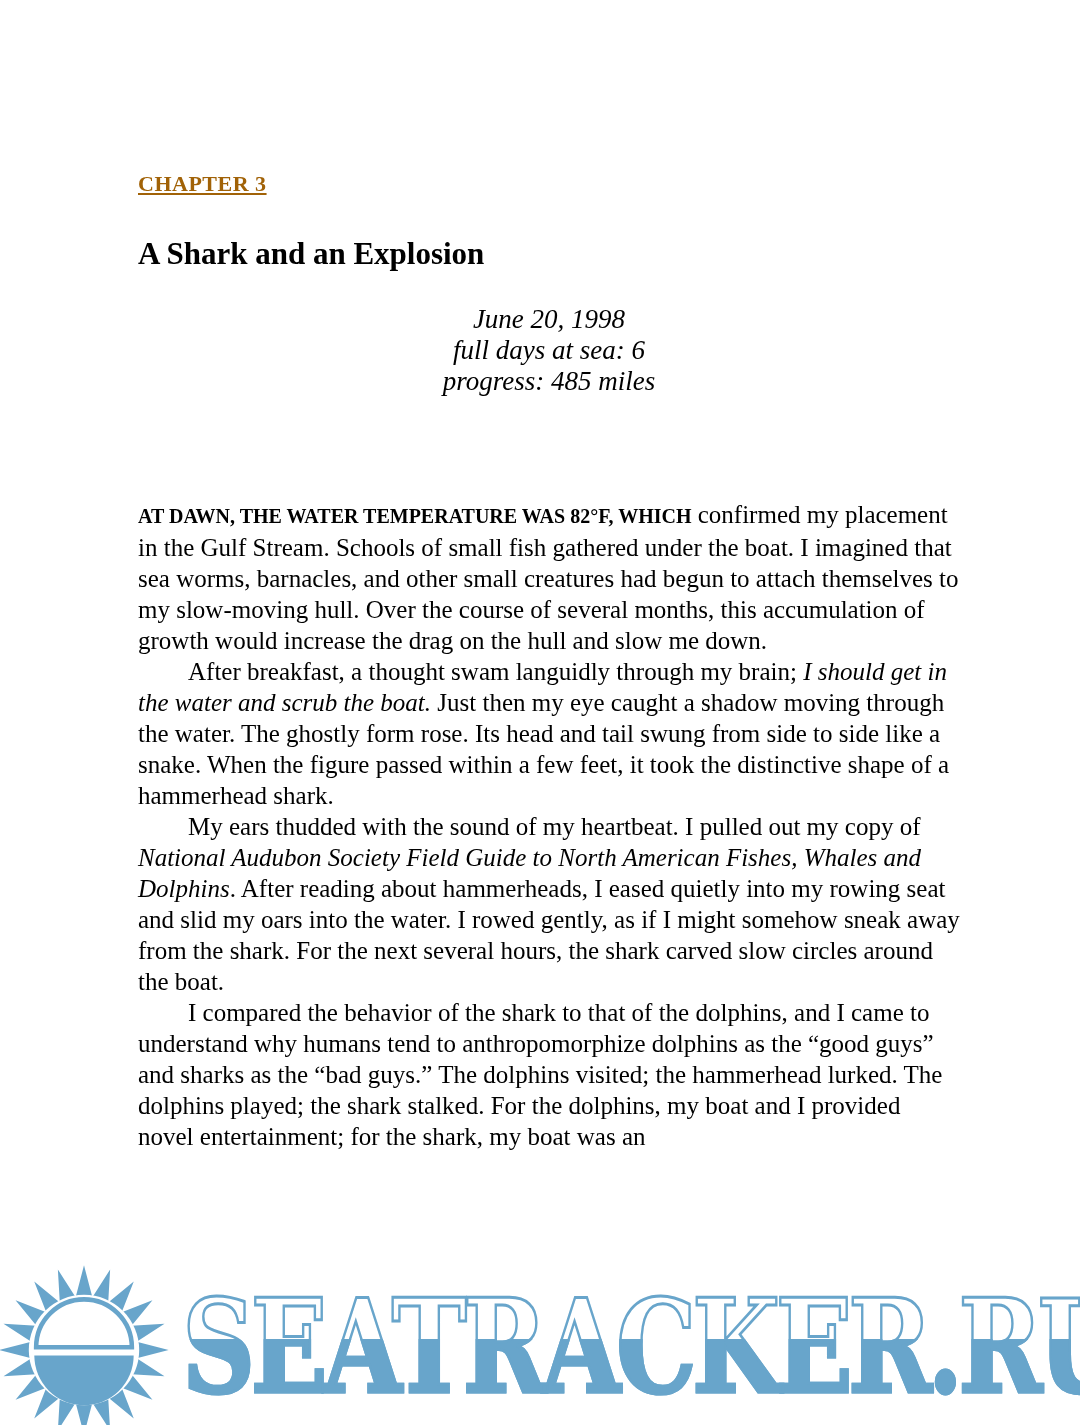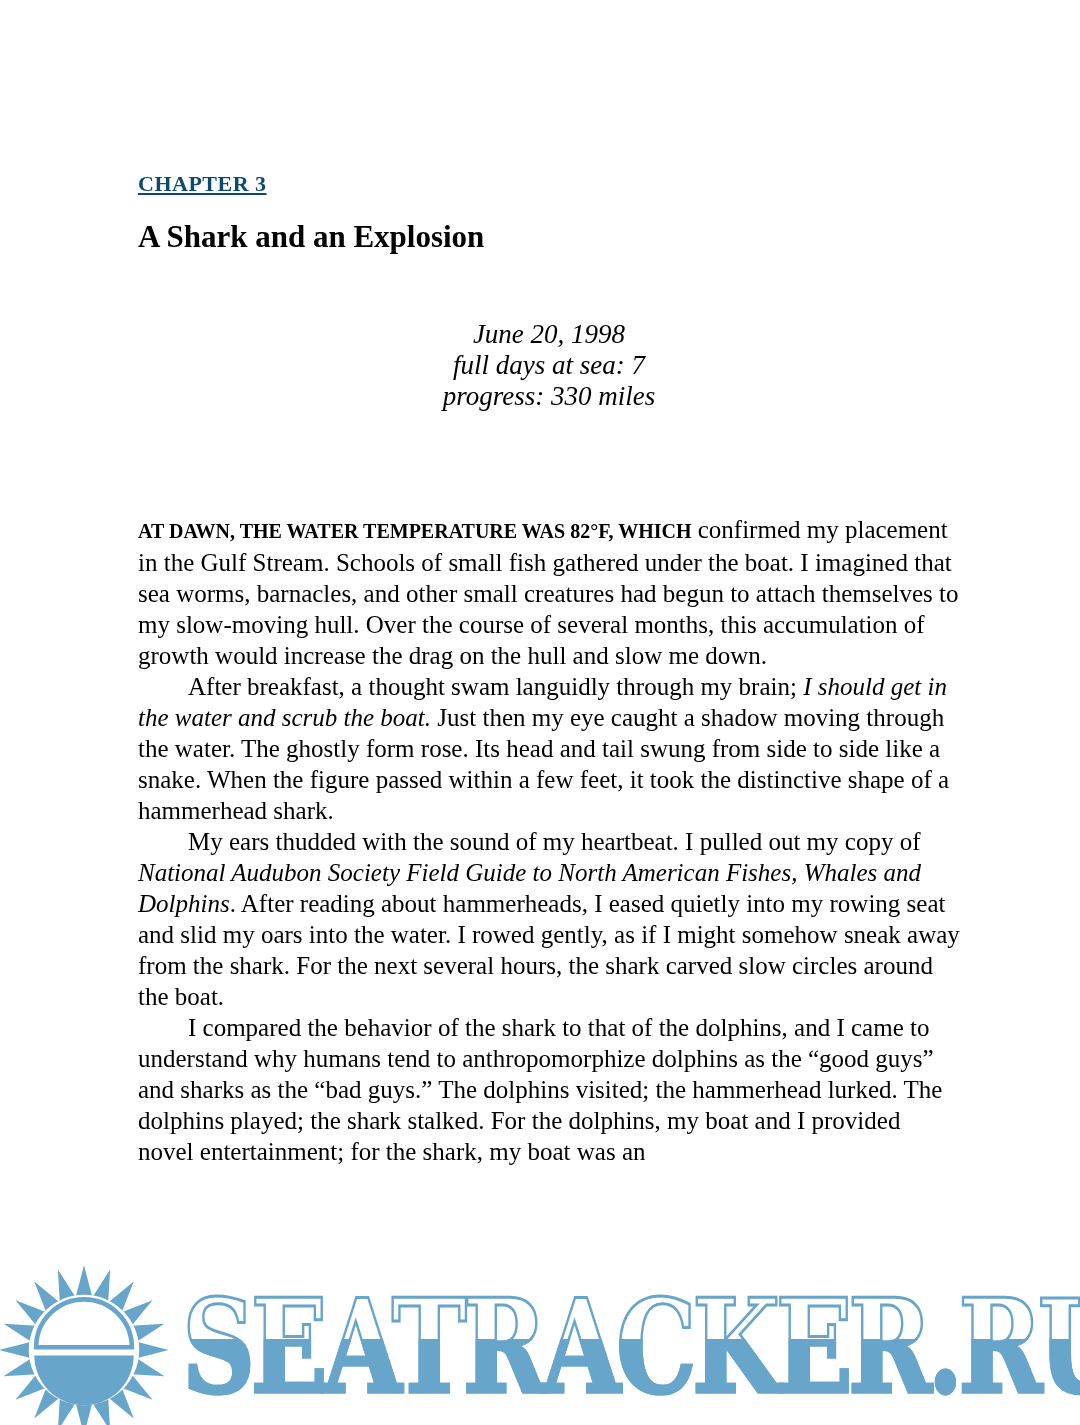--- a/index.html
+++ b/index.html
@@ -14,33 +14,33 @@
   .content {
     position: absolute;
     left: 138px; top: 0;
     width: 822px;
   }
   .chapter-link {
     display: inline-block;
     margin-top: 171px;
     font-size: 22px;
     font-weight: bold;
-    color: #0c4a6e;
+    color: #a16207;
     text-decoration: underline;
     letter-spacing: 0.5px;
     cursor: pointer;
   }
   .page-title {
-    margin-top: 22px;
+    margin-top: 39px;
     font-size: 31px;
     font-weight: bold;
     line-height: 36px;
   }
   .log-block {
-    margin-top: 64px;
+    margin-top: 32px;
     font-style: italic;
     font-size: 27px;
     line-height: 31px;
     text-align: center;
   }
   .body-text {
     margin-top: 102px;
     font-size: 25px;
     line-height: 31px;
     text-align: left;
@@ -89,22 +89,22 @@
 </head>
 <body>
 
 <div class="content">
   <a class="chapter-link">CHAPTER 3</a>
 
   <div class="page-title">A Shark and an Explosion</div>
 
   <div class="log-block">
     <div>June 20, 1998</div>
-    <div>full days at sea: 7</div>
-    <div>progress: 330 miles</div>
+    <div>full days at sea: 6</div>
+    <div>progress: 485 miles</div>
   </div>
 
   <div class="body-text">
     <p class="para first"><span class="seg-caps">AT DAWN, THE WATER TEMPERATURE WAS 82°F, WHICH</span><span> confirmed my placement in the Gulf Stream. Schools of small fish gathered under the boat. I imagined that sea worms, barnacles, and other small creatures had begun to attach themselves to my slow-moving hull. Over the course of several months, this accumulation of growth would increase the drag on the hull and slow me down.</span></p>
 
     <p class="para"><span>After breakfast, a thought swam languidly through my brain; </span><span class="seg-italic">I should get in the water and scrub the boat.</span><span> Just then my eye caught a shadow moving through the water. The ghostly form rose. Its head and tail swung from side to side like a snake. When the figure passed within a few feet, it took the distinctive shape of a hammerhead shark.</span></p>
 
     <p class="para"><span>My ears thudded with the sound of my heartbeat. I pulled out my copy of </span><span class="seg-italic">National Audubon Society Field Guide to North American Fishes, Whales and Dolphins</span><span>. After reading about hammerheads, I eased quietly into my rowing seat and slid my oars into the water. I rowed gently, as if I might somehow sneak away from the shark. For the next several hours, the shark carved slow circles around the boat.</span></p>
 
     <p class="para"><span>I compared the behavior of the shark to that of the dolphins, and I came to understand why humans tend to anthropomorphize dolphins as the “good guys” and sharks as the “bad guys.” The dolphins visited; the hammerhead lurked. The dolphins played; the shark stalked. For the dolphins, my boat and I provided novel entertainment; for the shark, my boat was an</span></p>

